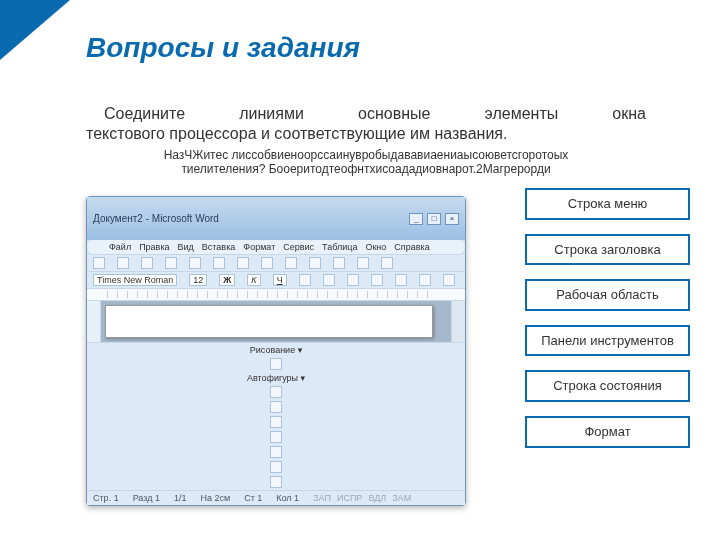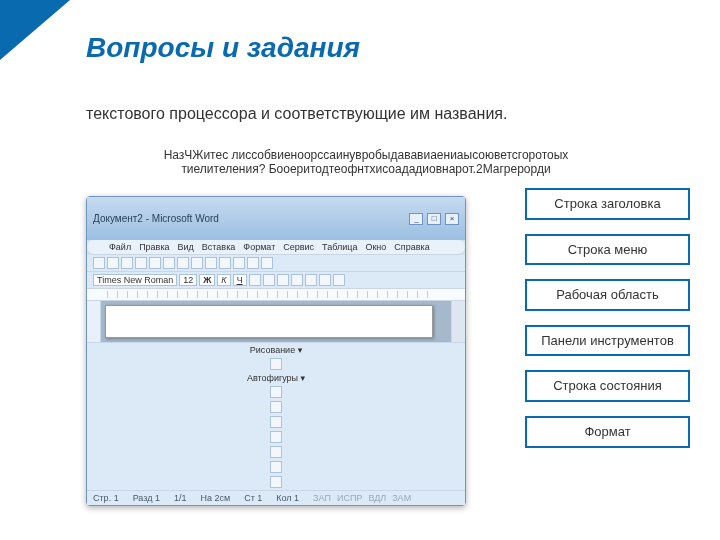--- a/index.html
+++ b/index.html
@@ -92,21 +92,21 @@
       display: flex;
       gap: 8px;
       border-bottom: 1px solid #c8d6e8;
       border-radius: 7px;
     }
     .wtoolbar {
       background: #dce9f7;
       padding: 2px 6px;
       border-bottom: 1px solid #c8d6e8;
       display: flex;
-      gap: 2px;
+      gap: 12px;
       align-items: center;
     }
     .wtoolbar .tb {
       width: 12px; height: 12px;
       background: #f3f7fc;
       border: 1px solid #aac2db;
     }
     .fontselect {
       padding: 0 3px;
       border: 1px solid #aac2db;
@@ -191,20 +191,27 @@
     .lbl.first { margin-top: 0; }
   </style>
 </head>
 <body>
 
 <div class="corner"></div>
 
 <h1 class="slide-title">Вопросы и задания</h1>
 
 <div class="instruction">
+  <div class="instruction-line1">
+    <span style="margin-left:18px">Соедините</span>
+    <span>линиями</span>
+    <span>основные</span>
+    <span>элементы</span>
+    <span>окна</span>
+  </div>
   <div>текстового процессора и соответствующие им названия.</div>
 </div>
 
 <div class="overlay-block">
   <span class="overlay-line1">НазЧЖитес лиссобвиеноорссаинувробыдававиаениаысоюветсгоротоых</span>
   <span class="overlay-line2">тиелителения? Бооеритодтеофнтхисоададиовнарот.2Магрерорди</span>
 </div>
 
 <div class="word-window">
   <div class="wtitle">
@@ -283,19 +290,19 @@
     <span class="caps">
       <span>ЗАП</span>
       <span>ИСПР</span>
       <span>ВДЛ</span>
       <span>ЗАМ</span>
     </span>
   </div>
 </div>
 
 <div class="labels">
+  <div class="lbl">Строка меню</div>
   <div class="lbl first">Строка заголовка</div>
-  <div class="lbl">Строка меню</div>
   <div class="lbl">Рабочая область</div>
   <div class="lbl">Панели инструментов</div>
   <div class="lbl">Строка состояния</div>
   <div class="lbl">Формат</div>
 </div>
 
 </body></html>

